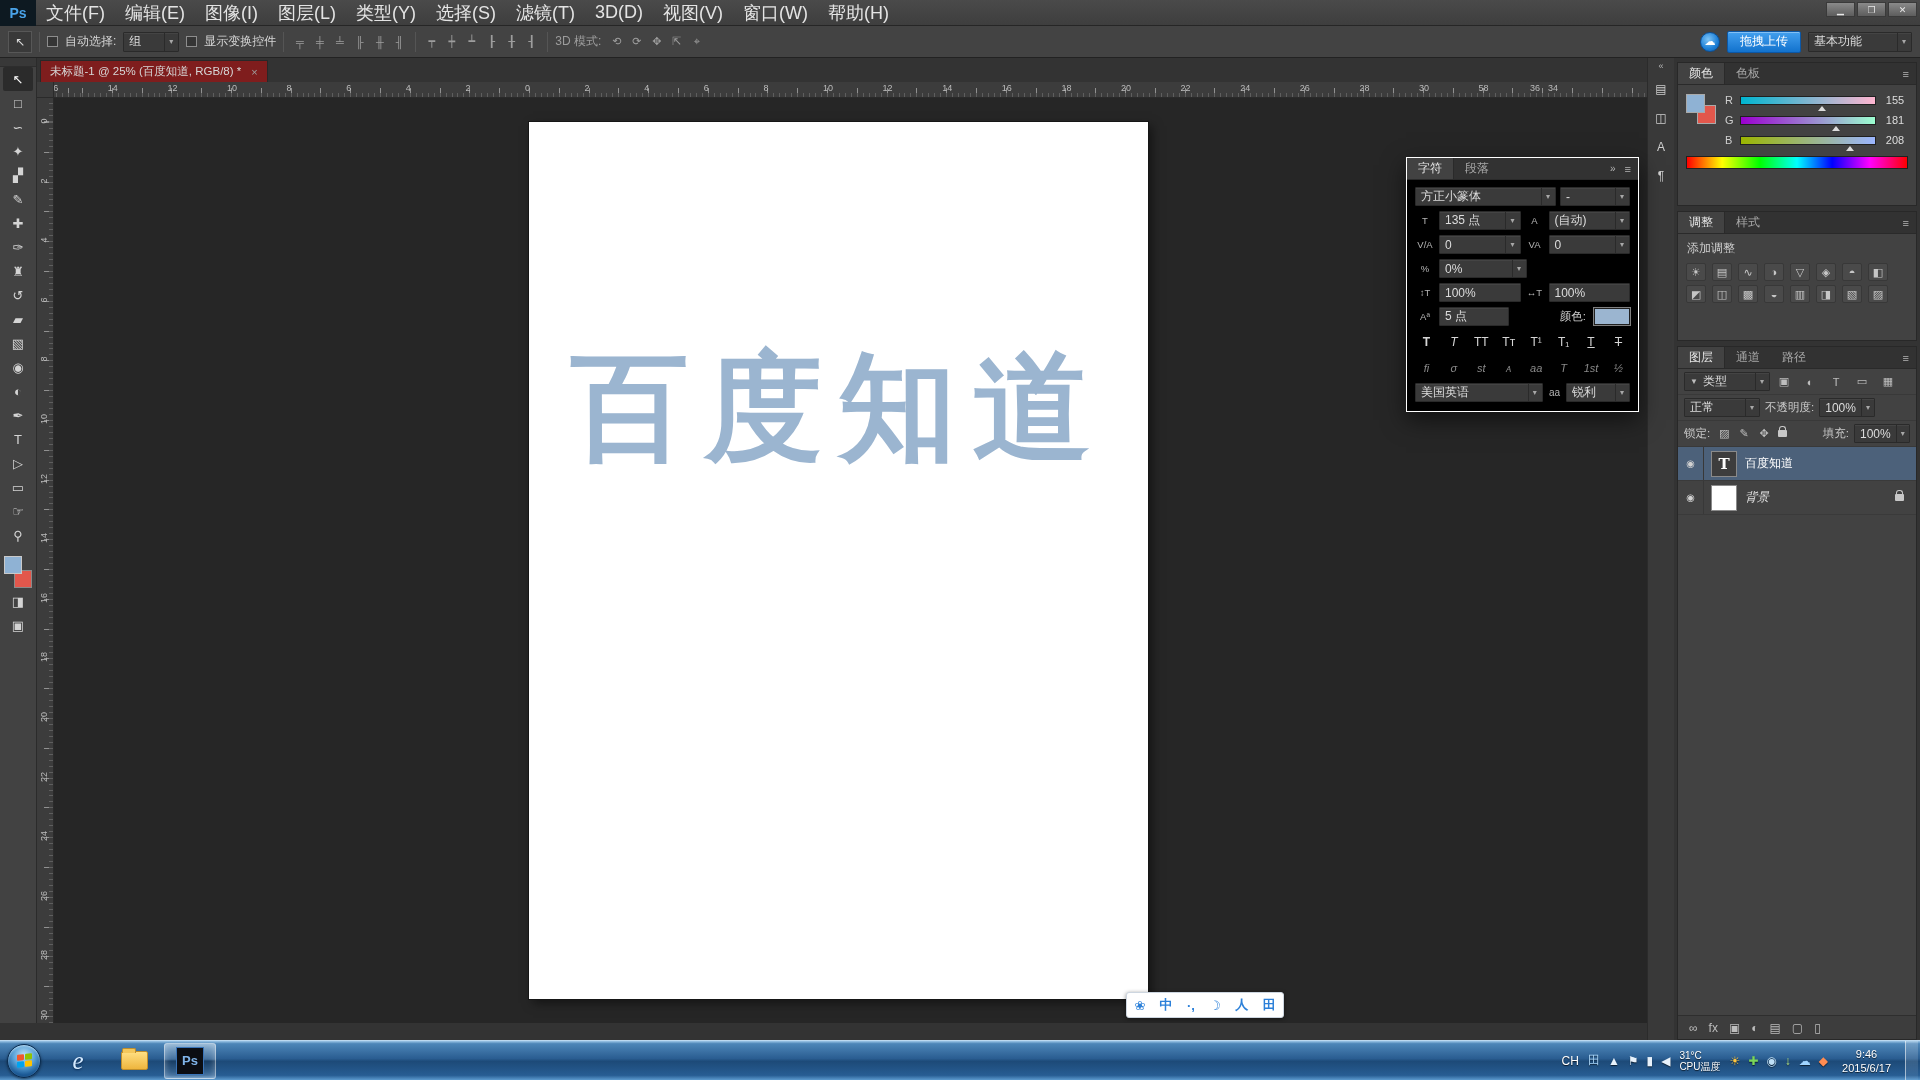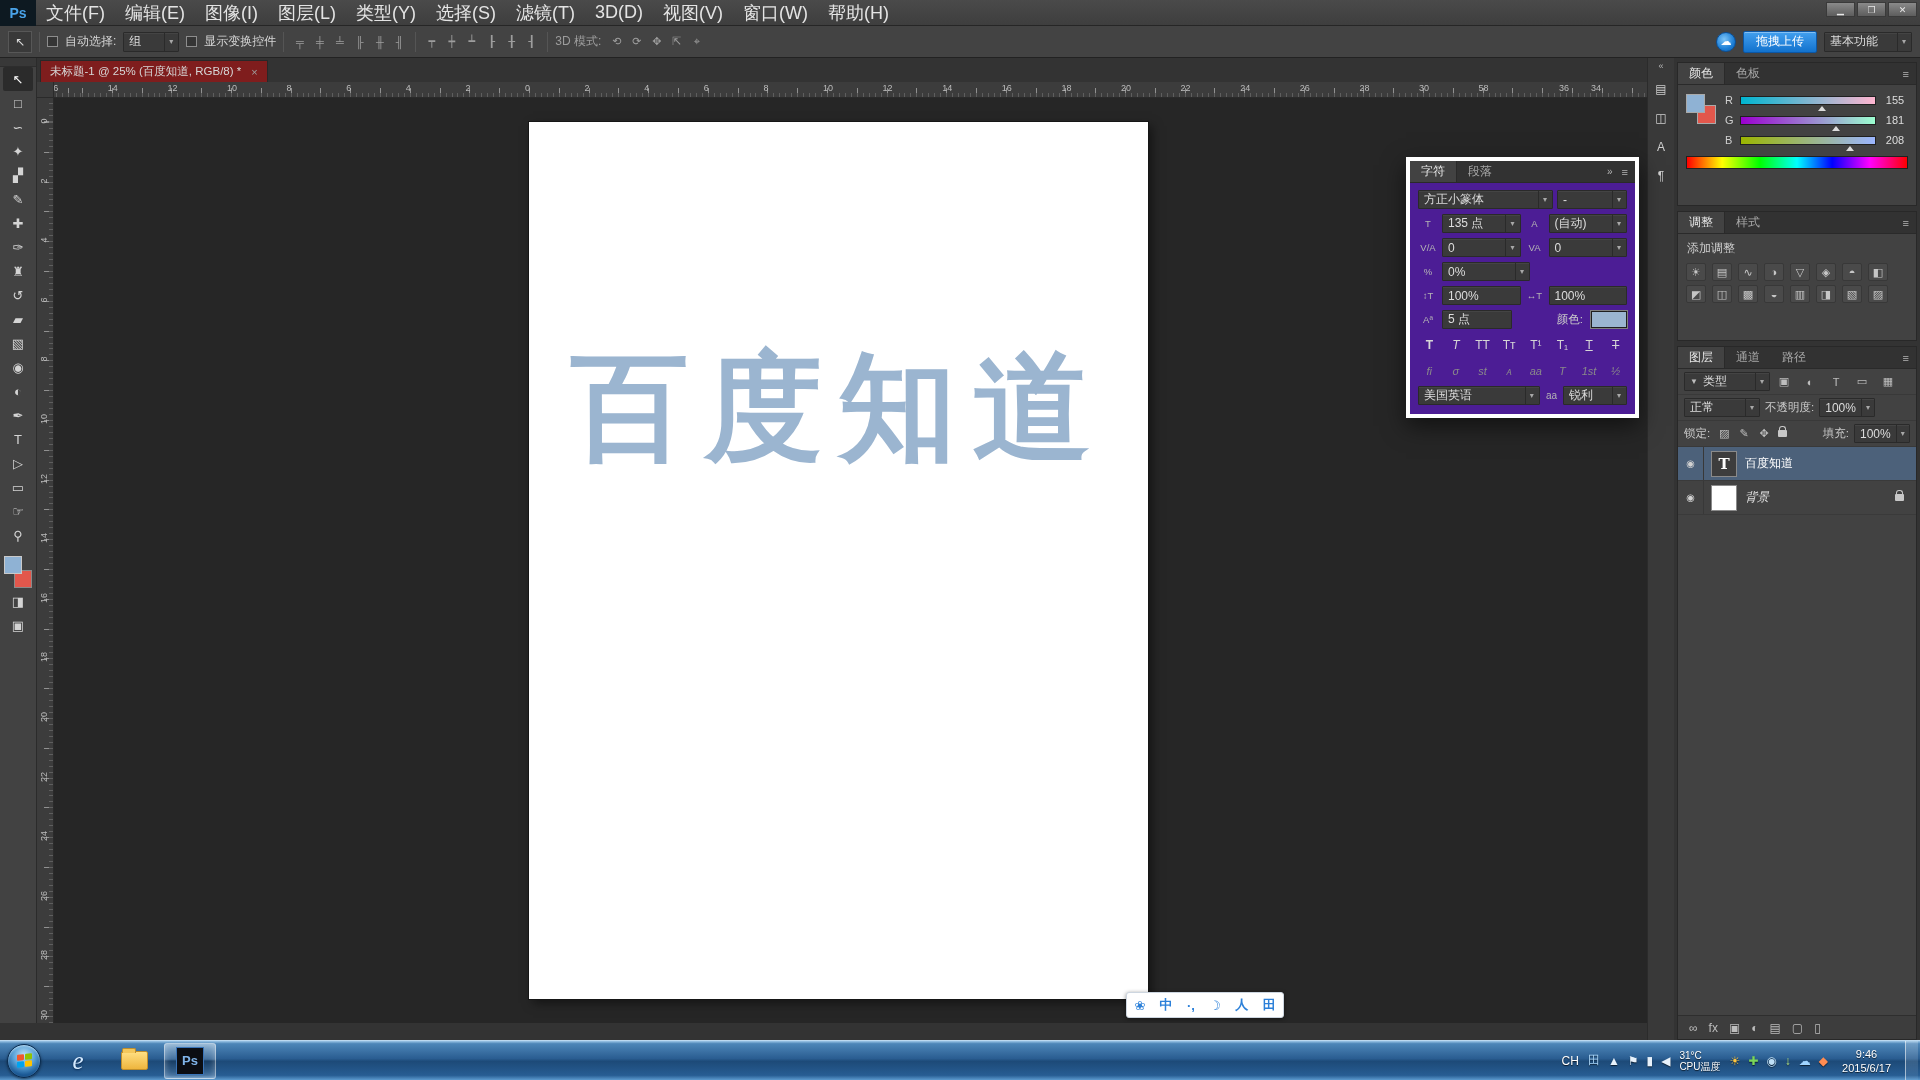--- a/index.html
+++ b/index.html
@@ -31,21 +31,21 @@
   .opticon{width:17px;height:18px;display:flex;align-items:center;justify-content:center;color:#9d9d9d;font-size:11px}
   .flexspacer{flex:1}
   .dd{display:flex;align-items:center;height:20px;background:#3a3a3a;border:1px solid #2a2a2a;border-radius:1px;
     padding:0 5px;gap:5px;color:#ddd;box-shadow:inset 0 1px 0 rgba(255,255,255,.05)}
   .ddarrow{margin-left:auto;font-size:8px;color:#a8a8a8;border-left:1px solid #2a2a2a;padding-left:4px;align-self:stretch;display:flex;align-items:center}
   .dd.w56{width:56px}
   .uplogo{width:20px;height:20px;border-radius:50%;border:1px solid #0a4f97;color:#fff;font-size:11px;
     background:radial-gradient(circle at 40% 35%,#7cc4f7,#1d7fd6 60%,#0d5cab);display:flex;align-items:center;justify-content:center}
   .upbtn{height:22px;background:linear-gradient(#43a0ef,#1272cd);border:1px solid #0b57a6;border-radius:2px;color:#fff;
     padding:0 12px;display:flex;align-items:center;box-shadow:inset 0 1px 0 rgba(255,255,255,.35)}
-  .wsdd{width:88px}
+  .wsdd{width:104px}
 
   
   .tabstrip{position:absolute;left:37px;top:58px;width:1610px;height:24px;background:#333;display:flex;align-items:flex-end;padding-left:3px}
   .doctab{height:22px;background:#7f1d1d;border:1px solid #282828;border-bottom:none;display:flex;align-items:center;
     gap:10px;padding:0 9px;color:#d6d6d6;font-size:11.5px}
   .doctab-close{color:#9f9f9f;font-size:11px}
 
   
   .toolcol{position:absolute;left:0;top:58px;width:37px;bottom:57px;background:#424242;border-right:1px solid #2b2b2b;
     display:flex;flex-direction:column;align-items:center;z-index:5}
@@ -144,21 +144,21 @@
   .thumb{width:26px;height:26px;margin:0 8px 0 7px;display:flex;align-items:center;justify-content:center;border:1px solid #8a8a8a;flex:none}
   .thumb.text{background:#3d3d3d;color:#fff;font-weight:bold;font-size:15px;font-family:"DejaVu Serif",serif}
   .thumb.background{background:#fff}
   .lname{font-size:12px}
   .lname.bgname{font-style:italic}
   .lrowitem .lockshape{margin-left:auto;margin-right:12px}
   .lbottom{height:24px;border-top:1px solid #2e2e2e;background:#3d3d3d;display:flex;align-items:center;gap:11px;padding:0 11px;flex:none}
   .lbicon{color:#bdbdbd;font-size:12px}
 
   
-  .charpanel{position:absolute;left:1406px;top:157px;width:233px;background:#4c1d95;border:4px solid #ffffff;
+  .charpanel{position:absolute;left:1406px;top:157px;width:233px;background:#000000;border:1px solid #ffffff;
     box-shadow:0 8px 22px rgba(0,0,0,.55);z-index:40;display:flex;flex-direction:column}
   .cbody{padding:7px 8px 9px;display:flex;flex-direction:column;gap:5px}
   .crow{display:flex;align-items:center;gap:4px}
   .crow.two{display:grid;grid-template-columns:20px 1fr 20px 1fr;gap:4px;align-items:center}
   .cicon{color:#b5b5b5;font-size:9.5px;text-align:center}
   .dd.grow{flex:1}
   .dd.h19{height:19px}
   .dd.w70{width:70px}
   .dd.w88{width:88px}
   .dd.w64{width:64px}
@@ -336,22 +336,22 @@
       <span class="rlabel" style="left: 888.2px;">14</span>
       <span class="rlabel" style="left: 947.8px;">16</span>
       <span class="rlabel" style="left: 1007.4px;">18</span>
       <span class="rlabel" style="left: 1067px;">20</span>
       <span class="rlabel" style="left: 1126.6px;">22</span>
       <span class="rlabel" style="left: 1186.2px;">24</span>
       <span class="rlabel" style="left: 1245.8px;">26</span>
       <span class="rlabel" style="left: 1305.4px;">28</span>
       <span class="rlabel" style="left: 1365px;">30</span>
       <span class="rlabel" style="left: 1424.6px;">58</span>
-      <span class="rlabel" style="left: 1537px;">34</span>
-      <span class="rlabel" style="left: 1476px; margin-left: 29px;">36</span>
+      <span class="rlabel" style="left: 1494px;">34</span>
+      <span class="rlabel" style="left: 1476px;">36</span>
     </div>
   <div class="vruler">
       <span class="rlabel v" style="top: 18px;">0</span>
       <span class="rlabel v" style="top: 77.6px;">2</span>
       <span class="rlabel v" style="top: 137.2px;">4</span>
       <span class="rlabel v" style="top: 196.8px;">6</span>
       <span class="rlabel v" style="top: 256.4px;">8</span>
       <span class="rlabel v" style="top: 316px;">10</span>
       <span class="rlabel v" style="top: 375.6px;">12</span>
       <span class="rlabel v" style="top: 435.2px;">14</span>

